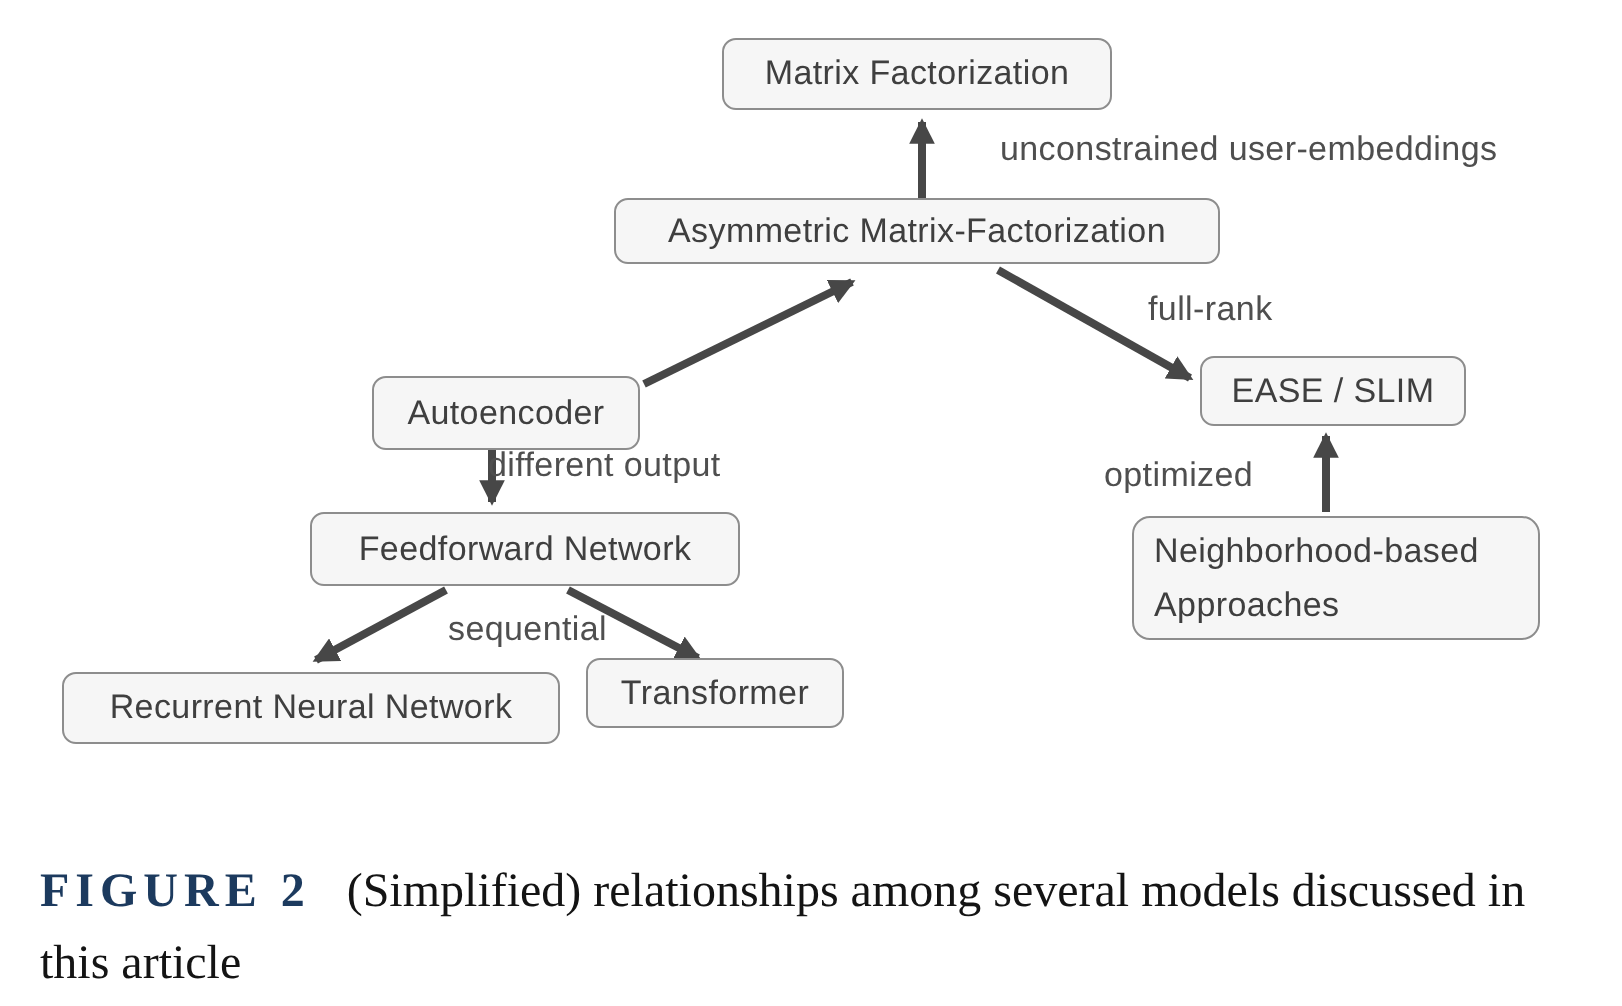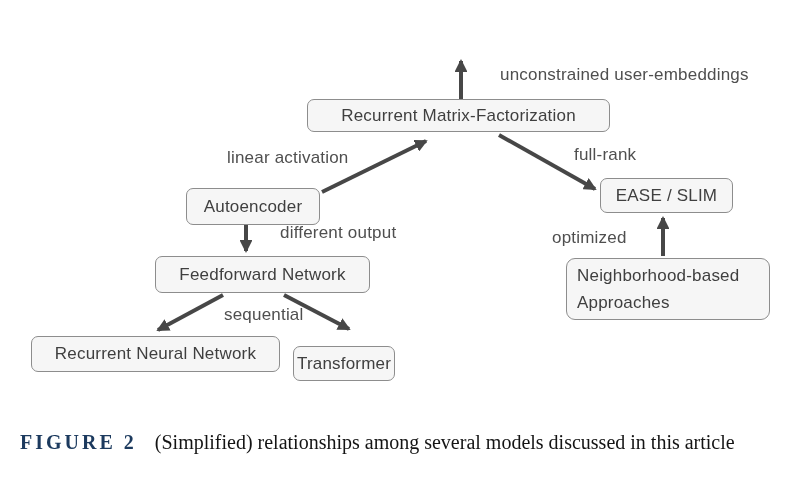--- a/index.html
+++ b/index.html
@@ -47,21 +47,21 @@
     position: absolute;
     font-size: 17px;
     color: var(--label-text);
     white-space: nowrap;
     letter-spacing: 0.2px;
   }
   .caption {
     position: absolute;
     left: 20px; top: 404px; width: 752px;
     font-family: "Liberation Serif", serif;
-    font-size: 20px;
+    font-size: 24px;
     line-height: 36px;
     color: var(--caption-text);
   }
   .caption-label {
     font-weight: bold;
     color: var(--caption-label);
     letter-spacing: 3px;
     margin-right: 18px;
   }
 </style>
@@ -80,45 +80,45 @@
       <line x1="461" y1="99" x2="461" y2="61" marker-end="url(#ah)"></line>
       <line x1="322" y1="192" x2="426" y2="141" marker-end="url(#ah)"></line>
       <line x1="499" y1="135" x2="595" y2="189" marker-end="url(#ah)"></line>
       <line x1="246" y1="214" x2="246" y2="251" marker-end="url(#ah)"></line>
       <line x1="663" y1="256" x2="663" y2="218" marker-end="url(#ah)"></line>
       <line x1="223" y1="295" x2="158" y2="330" marker-end="url(#ah)"></line>
       <line x1="284" y1="295" x2="349" y2="329" marker-end="url(#ah)"></line>
     </g>
   </svg>
 
+  <div class="node" style="left:361px; top:19px; width:195px; height:36px;">Matrix Factorization</div>
 
-  <div class="node" style="left:307px; top:99px; width:303px; height:33px;">Recurrent Matrix-Factorization</div>
+  <div class="node" style="left:307px; top:99px; width:303px; height:33px;">Asymmetric Matrix-Factorization</div>
 
   <div class="node" style="left:186px; top:188px; width:134px; height:37px;">Autoencoder</div>
 
   <div class="node" style="left:600px; top:178px; width:133px; height:35px;">EASE / SLIM</div>
 
   <div class="node" style="left:155px; top:256px; width:215px; height:37px;">Feedforward Network</div>
 
   <div class="node multiline" style="left:566px; top:258px; width:204px; height:62px;">
     <span>Neighborhood-based</span>
     <span>Approaches</span>
   </div>
 
   <div class="node" style="left:31px; top:336px; width:249px; height:36px;">Recurrent Neural Network</div>
 
-  <div class="node" style="left:293px; top:346px; width:102px; height:35px;">Transformer</div>
+  <div class="node" style="left:293px; top:329px; width:129px; height:35px;">Transformer</div>
 
   <div class="edge-label" style="left:500px; top:65px;">unconstrained user-embeddings</div>
 
-  <div class="edge-label" style="left:227px; top:148px;">linear activation</div>
 
   <div class="edge-label" style="left:574px; top:145px;">full-rank</div>
 
-  <div class="edge-label" style="left:280px; top:223px;text-align:right;">different output</div>
+  <div class="edge-label" style="left:244px; top:223px;text-align:right;">different output</div>
 
   <div class="edge-label" style="left:552px; top:228px;">optimized</div>
 
   <div class="edge-label" style="left:204px; top:305px;margin-left:20px;">sequential</div>
 
   <p class="caption">
     <span class="caption-label">FIGURE 2</span><span>(Simplified) relationships among several models discussed in this article</span>
   </p>
 
 </div>

